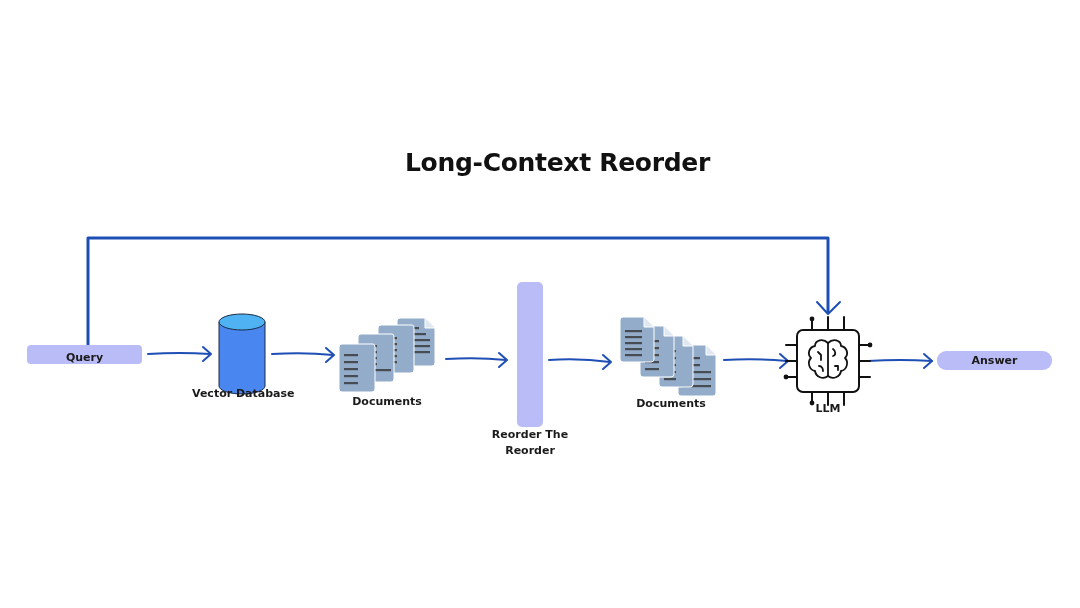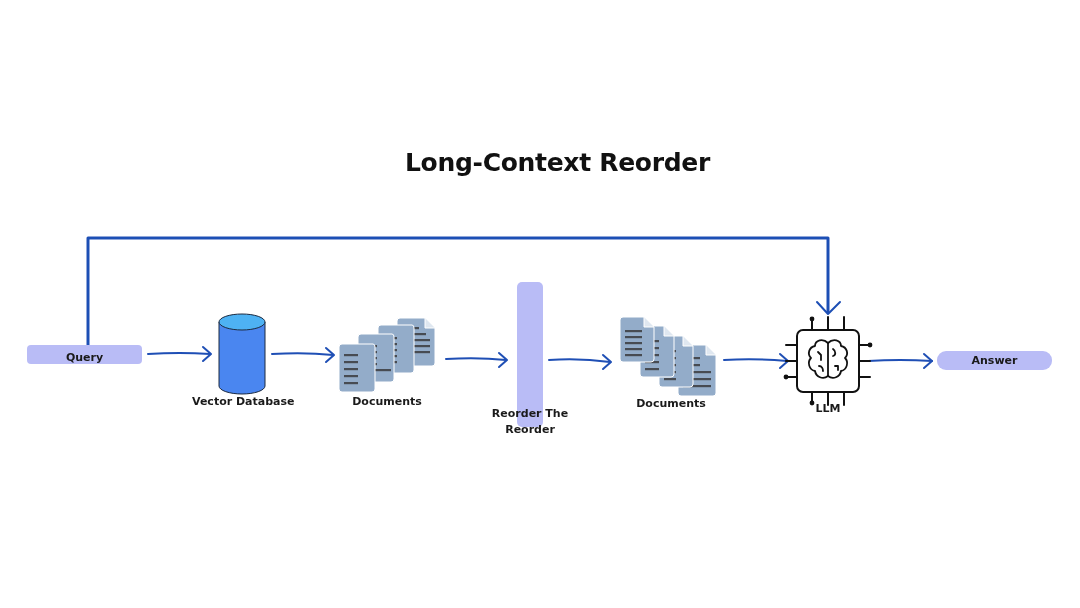--- a/index.html
+++ b/index.html
@@ -236,26 +236,26 @@
       <path d="M835 366 L838 366 L838 370"></path>
       <path d="M819 366 C822 366 823 369 823 371"></path>
     </g>
   </g>
 </svg>
 
 <div class="pill" style="left:27px; top:345px; width:115px; height:19px;align-items:flex-end;">
   <span>Query</span>
 </div>
 
-<div class="label" style="left:192px; top:394px; width:100px;text-align:center;">Vector Database</div>
+<div class="label" style="left:192px; top:386px; width:100px;text-align:center;">Vector Database</div>
 
 <div class="label" style="left:337px; top:394px; width:100px;">Documents</div>
 
 <div class="reorder-bar"></div>
-<div class="label" style="left:480px; top:406px; width:100px;text-align:center;">
+<div class="label" style="left:480px; top:427px; width:100px;text-align:center;">
   <div>Reorder The</div>
   <div>Reorder</div>
 </div>
 
 <div class="label" style="left:621px; top:396px; width:100px;">Documents</div>
 
 <div class="label" style="left:798px; top:401px; width:60px;text-align:center;">LLM</div>
 
 <div class="pill" style="left:937px; top:351px; width:115px; height:19px;border-radius:9px;">
   <span>Answer</span>

